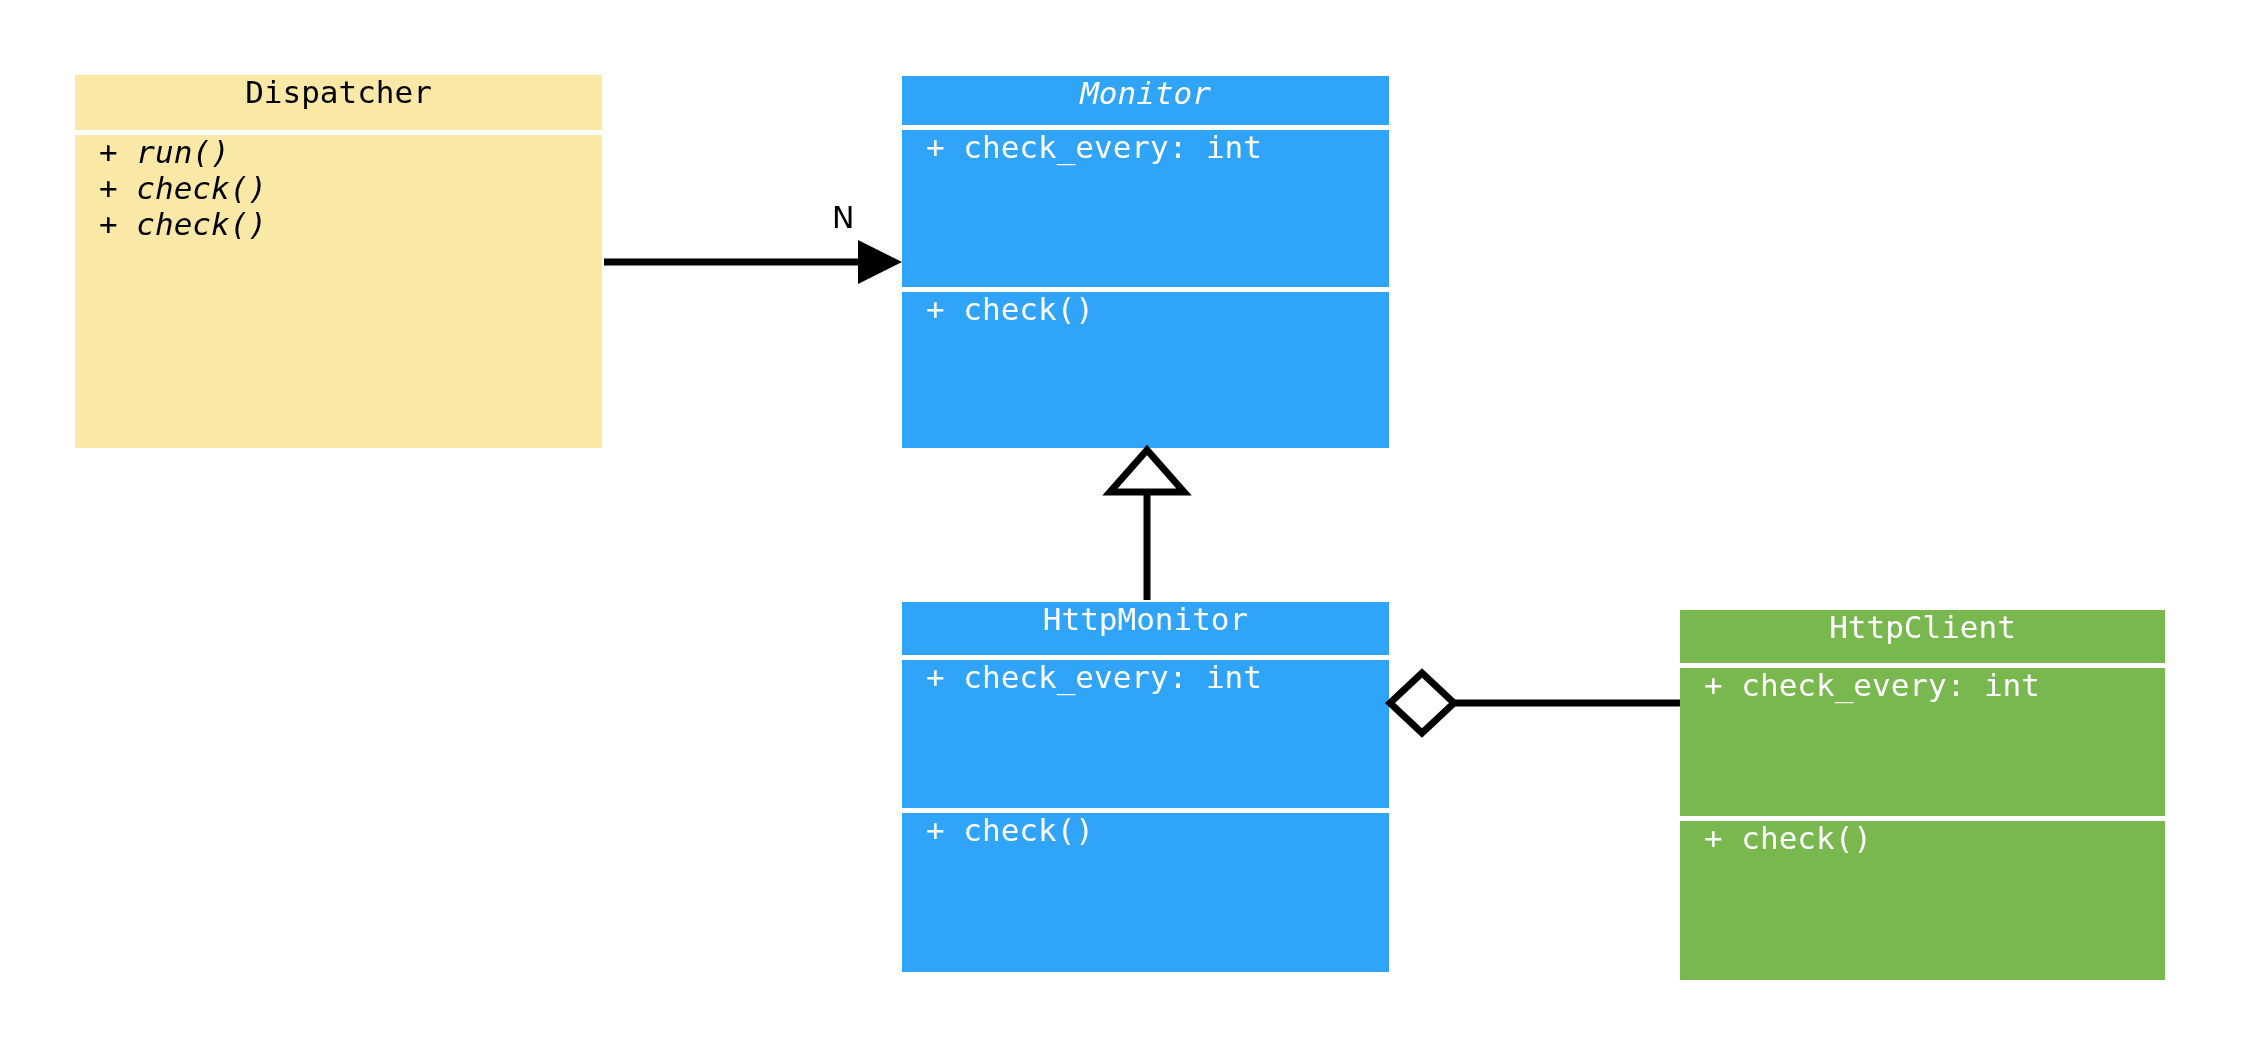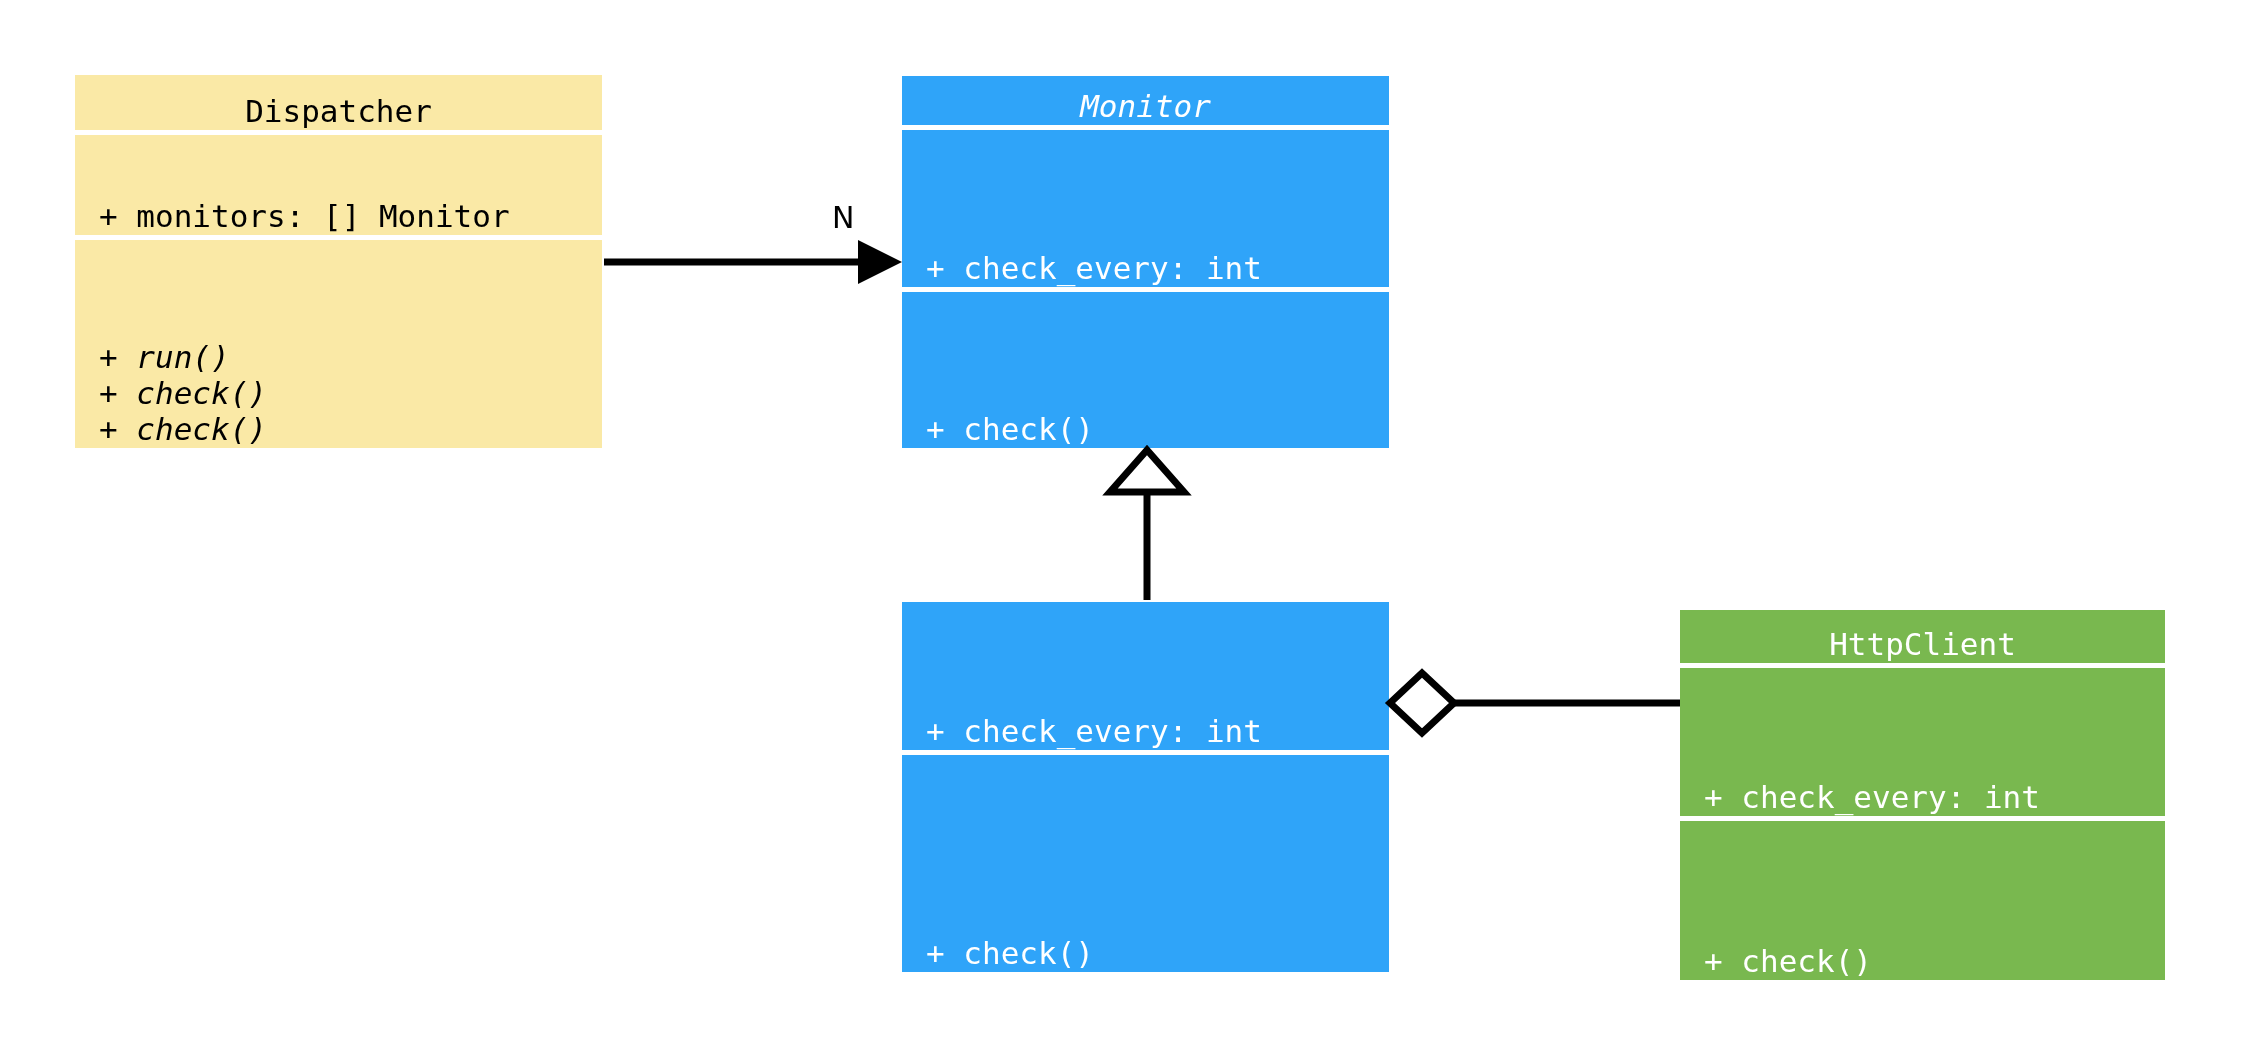--- a/index.html
+++ b/index.html
@@ -27,21 +27,21 @@
   .uml-class {
     position: absolute;
     display: flex;
     flex-direction: column;
     box-sizing: border-box;
   }
   .uml-section {
     box-sizing: border-box;
     display: flex;
     flex-direction: column;
-    justify-content: flex-end;
+    justify-content: flex-start;
     overflow: hidden;
   }
   .uml-section + .uml-section {
     margin-top: 5px;
   }
   .uml-title {
     text-align: center;
     font-size: 31px;
     line-height: 1.15;
     letter-spacing: 0px;
@@ -124,43 +124,43 @@
 </style>
 </head>
 <body>
 
 <div id="diagram-canvas">
 
   <div class="uml-class c-yellow" id="class-dispatcher">
     <div class="uml-section sec-title">
       <div class="uml-title">Dispatcher</div>
     </div>
-    <div class="uml-section sec-attrs">
-      <div class="uml-member">+ monitors: [] Monitor</div>
-    </div>
     <div class="uml-section sec-methods method-list">
       <div class="uml-member">+ run()</div>
       <div class="uml-member">+ check()</div>
       <div class="uml-member">+ check()</div>
     </div>
   </div>
 
   <div class="uml-class c-blue" id="class-monitor">
     <div class="uml-section sec-title">
       <div class="uml-title abstract">Monitor</div>
     </div>
     <div class="uml-section sec-attrs">
       <div class="uml-member">+ check_every: int</div>
     </div>
     <div class="uml-section sec-methods">
       <div class="uml-member">+ check()</div>
     </div>
   </div>
 
   <div class="uml-class c-blue" id="class-httpmonitor">
+    <div class="uml-section sec-title">
+      <div class="uml-title">HttpMonitor</div>
+    </div>
     <div class="uml-section sec-attrs">
       <div class="uml-member">+ check_every: int</div>
     </div>
     <div class="uml-section sec-methods">
       <div class="uml-member">+ check()</div>
     </div>
   </div>
 
   <div class="uml-class c-green" id="class-httpclient">
     <div class="uml-section sec-title">

